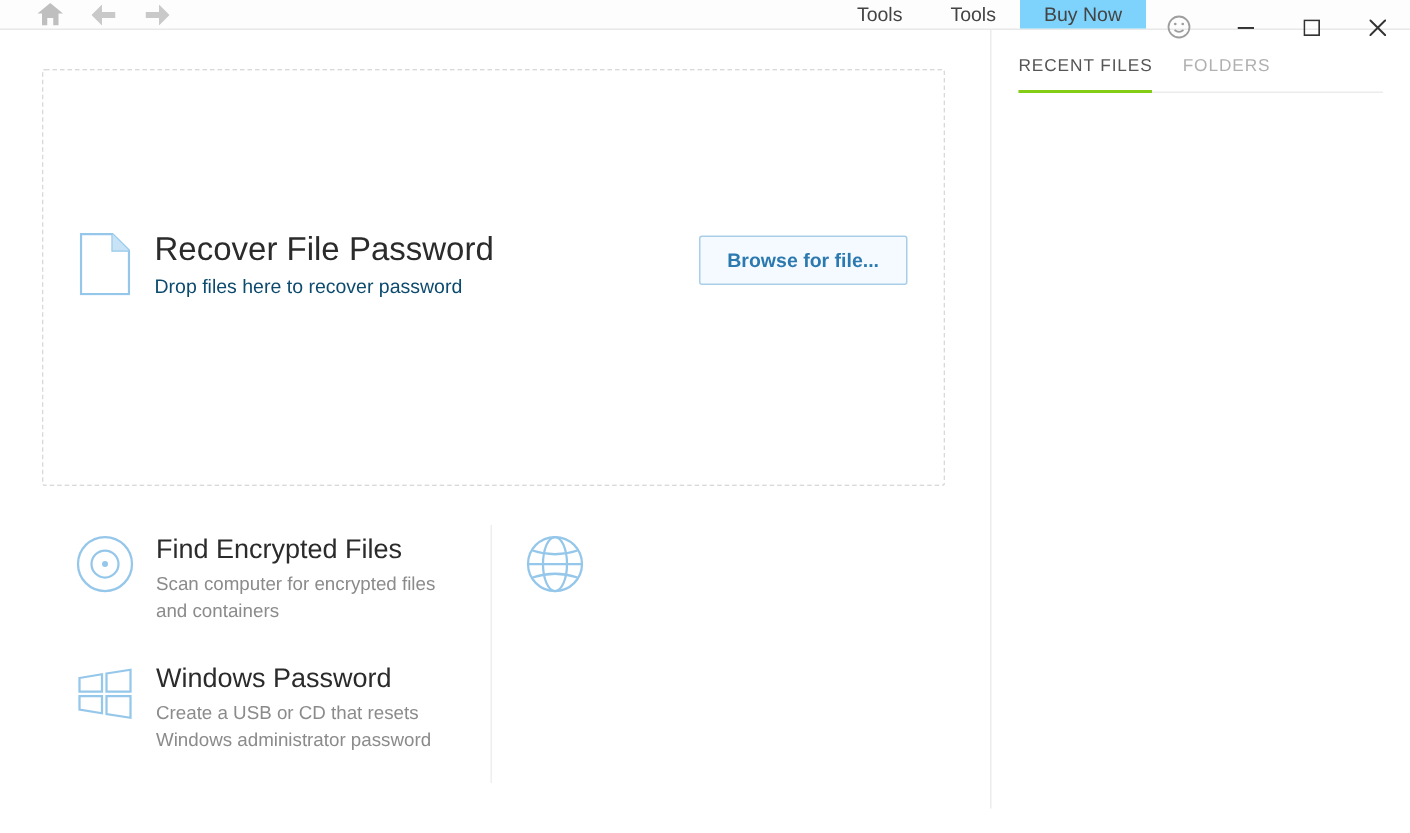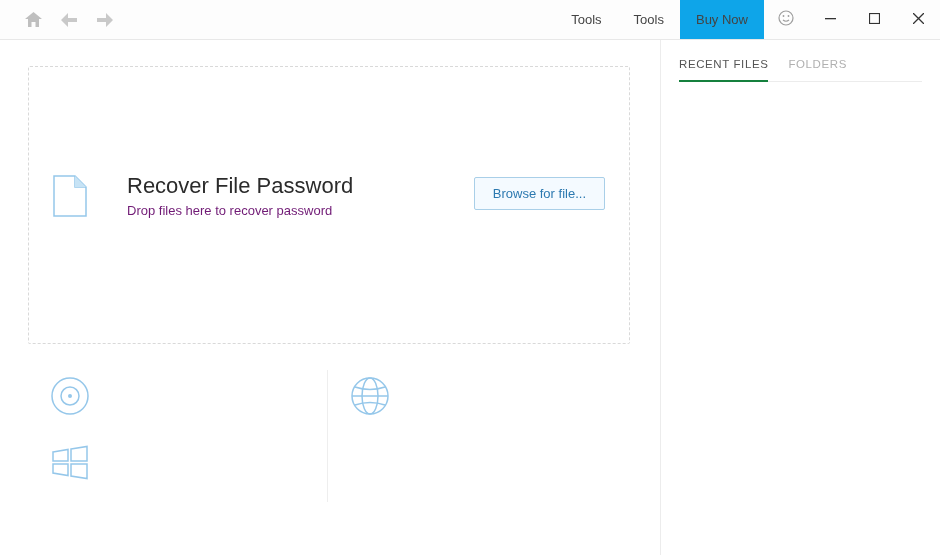--- a/index.html
+++ b/index.html
@@ -5,21 +5,21 @@
   * { box-sizing: border-box; margin: 0; padding: 0; }
   body {
     font-family: "Segoe UI", Arial, sans-serif;
     background: #ffffff;
     width: 940px;
     height: 555px;
     overflow: hidden;
     color: #333;
   }
   .titlebar {
-    height: 40px;
+    height: 20px;
     display: flex;
     align-items: stretch;
     border-bottom: 1px solid #e8e8e8;
     background: #fdfdfd;
   }
   .titlebar .nav {
     display: flex;
     align-items: center;
     gap: 2px;
     padding-left: 16px;
@@ -37,21 +37,21 @@
   .titlebar .spacer { flex: 1; }
   .menu-item {
     display: flex;
     align-items: center;
     padding: 0 16px;
     font-size: 13px;
     color: #444;
     cursor: pointer;
   }
   .menu-item.buy {
-    background: #0ea5e9;
+    background: #7dd3fc;
     font-weight: 400;
   }
   .win-controls {
     display: flex;
   }
   .win-btn {
     width: 44px;
     height: 36px;
     display: flex;
     align-items: center;
@@ -76,47 +76,47 @@
     position: relative;
     margin-bottom: 26px;
   }
   .drop-inner {
     position: absolute;
     top: 106px;
     left: 24px;
     right: 24px;
     display: flex;
     align-items: flex-start;
-    gap: 24px;
   }
   .file-icon {
     width: 40px;
     margin-right: 10px;
     padding-top: 2px;
   }
   .drop-text { flex: 1; }
   .drop-title {
     font-size: 22px;
     font-weight: 400;
     color: #2b2b2b;
     margin-bottom: 4px;
   }
   .drop-sub {
     font-size: 13px;
-    color: #701a75;
+    color: #0c4a6e;
   }
   .browse-btn {
     background: #f4faff;
     border: 1px solid #a9cfe8;
     color: #2c79b0;
     font-size: 13px;
     padding: 8px 18px;
     border-radius: 2px;
     cursor: pointer;
     margin-top: 4px;
+    font-weight: bold;
   }
   .cards {
     width: 602px;
     display: flex;
     flex-wrap: wrap;
     gap: 0;
   }
   .card {
     width: 300px;
     display: flex;
@@ -156,21 +156,21 @@
     font-size: 11.5px;
     letter-spacing: 0.6px;
     color: #b0b0b0;
     padding-bottom: 10px;
     cursor: pointer;
     border-bottom: 2px solid transparent;
     margin-bottom: -1px;
   }
   .tab.active {
     color: #555;
-    border-bottom: 2px solid #15803d;
+    border-bottom: 2px solid #84cc16;
   }
 </style>
 </head>
 <body>
 
 <div class="titlebar">
   <div class="nav">
     <div class="icon-btn">
       <svg width="17" height="15" viewBox="0 0 17 15">
           <path d="M8.5 0 L17 7 L14 7 L14 15 L10.5 15 L10.5 10 L6.5 10 L6.5 15 L3 15 L3 7 L0 7 Z" fill="#bfbfbf"></path>
@@ -240,20 +240,24 @@
 
     <div class="cards">
       <div class="card left">
         <div class="card-icon">
           <svg width="40" height="40" viewBox="0 0 40 40">
               <circle cx="20" cy="20" r="18" fill="none" stroke="#95c7ea" stroke-width="1.5"></circle>
               <circle cx="20" cy="20" r="9" fill="none" stroke="#95c7ea" stroke-width="1.5"></circle>
               <circle cx="20" cy="20" r="2" fill="#95c7ea"></circle>
             </svg>
         </div>
+        <div>
+          <div class="card-title">Find Encrypted Files</div>
+          <div class="card-sub">Scan computer for encrypted files and containers</div>
+        </div>
       </div>
 
       <div class="card">
         <div class="card-icon">
           <svg width="40" height="40" viewBox="0 0 40 40">
               <circle cx="20" cy="20" r="18" fill="none" stroke="#95c7ea" stroke-width="1.5"></circle>
               <ellipse cx="20" cy="20" rx="8" ry="18" fill="none" stroke="#95c7ea" stroke-width="1.5"></ellipse>
               <line x1="2" y1="20" x2="38" y2="20" stroke="#95c7ea" stroke-width="1.5"></line>
               <path d="M5 11 Q20 16 35 11" fill="none" stroke="#95c7ea" stroke-width="1.5"></path>
               <path d="M5 29 Q20 24 35 29" fill="none" stroke="#95c7ea" stroke-width="1.5"></path>
@@ -265,20 +269,24 @@
 
       <div class="card left">
         <div class="card-icon">
           <svg width="40" height="40" viewBox="0 0 40 40">
             <path d="M3 10 L18 7.5 L18 19 L3 19 Z" fill="none" stroke="#95c7ea" stroke-width="1.5"></path>
             <path d="M21 7 L37 4.5 L37 19 L21 19 Z" fill="none" stroke="#95c7ea" stroke-width="1.5"></path>
             <path d="M3 22 L18 22 L18 33.5 L3 31 Z" fill="none" stroke="#95c7ea" stroke-width="1.5"></path>
             <path d="M21 22 L37 22 L37 36.5 L21 34 Z" fill="none" stroke="#95c7ea" stroke-width="1.5"></path>
           </svg>
         </div>
+        <div>
+          <div class="card-title">Windows Password</div>
+          <div class="card-sub">Create a USB or CD that resets Windows administrator password</div>
+        </div>
       </div>
     </div>
 
   </div>
 
   <div class="sidebar">
     <div class="tabs">
       <div class="tab active">RECENT FILES</div>
       <div class="tab">FOLDERS</div>
     </div>

